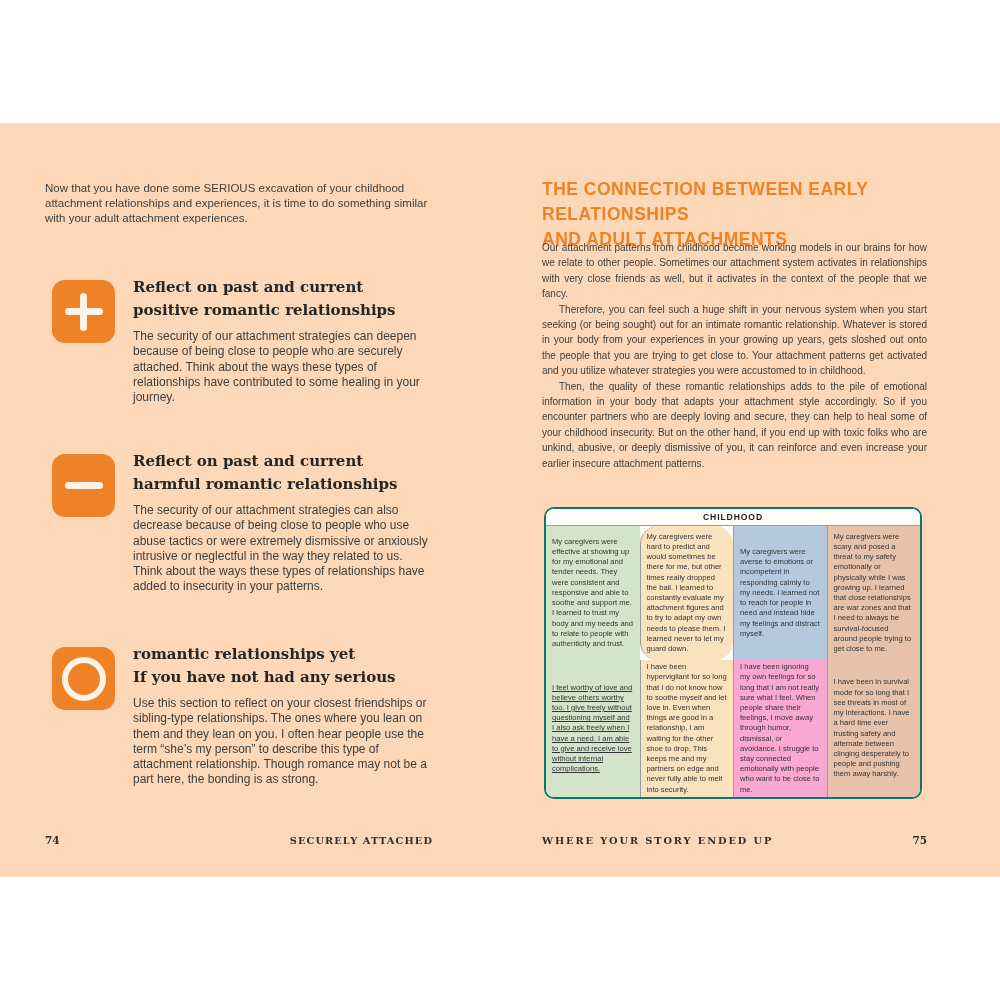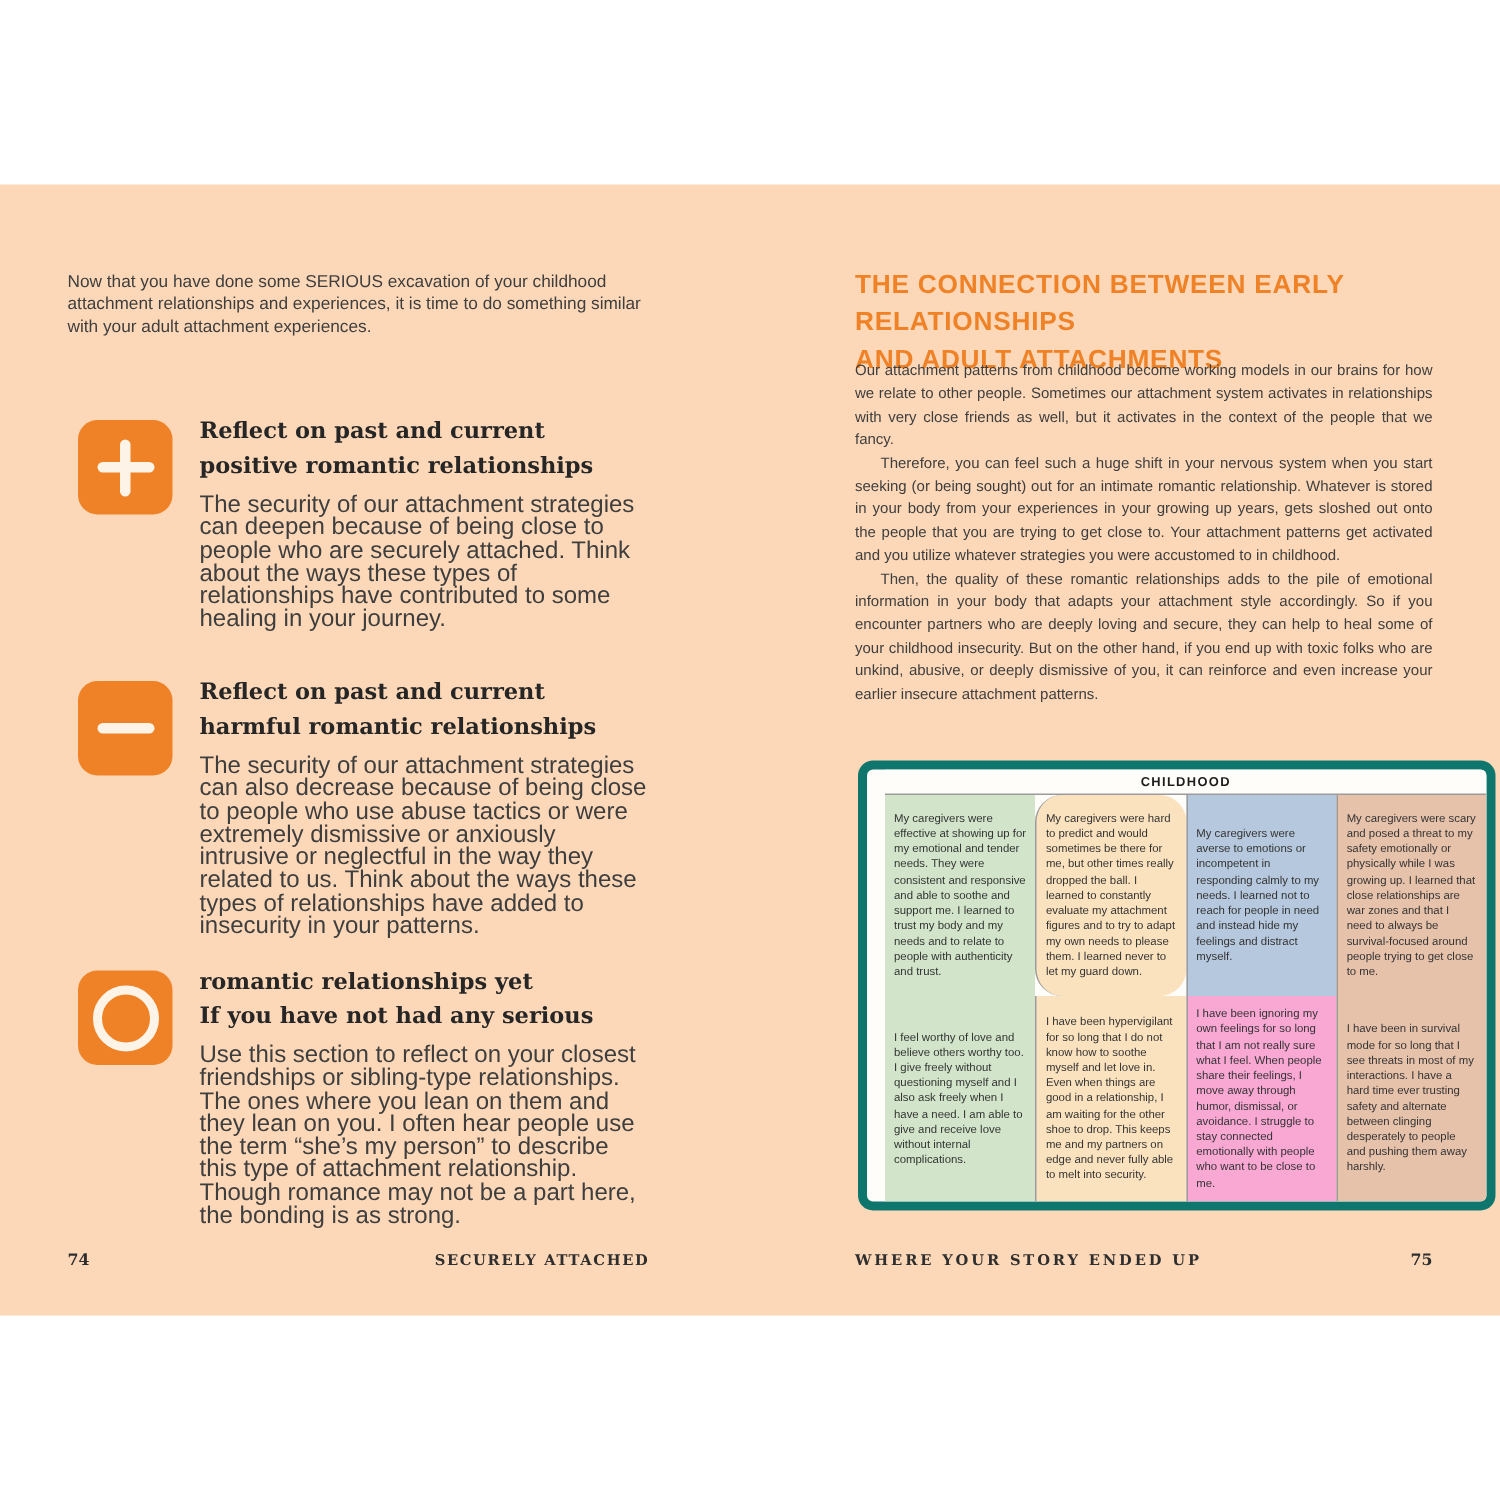--- a/index.html
+++ b/index.html
@@ -6,21 +6,21 @@
   * { box-sizing:border-box; }
   html,body { margin:0; padding:0; }
   body {
     width:1000px; height:1000px; background:#ffffff; position:relative;
     font-family:"Liberation Sans", sans-serif; color:var(--ink);
     -webkit-font-smoothing:antialiased;
   }
   .spread { position:absolute; left:0; top:123px; width:1000px; height:754px; background:var(--page-bg); }
   .page { position:absolute; top:0; height:100%; }
   .page-left  { left:45px;  width:388px; }
-  .page-right { left:570px; width:385px; }
+  .page-right { left:542px; width:385px; }
 
   
   .intro { position:absolute; top:58px; left:0; width:392px; margin:0;
            font-size:11.5px; line-height:15.2px; }
 
   .section { position:absolute; left:0; width:100%; }
   .section.s0 { top:153px; }
   .section.s1 { top:327px; }
   .section.s2 { top:520px; }
 
@@ -30,43 +30,43 @@
                  margin:-3.5px 0 0 -19px; background:#fdf3e7; border-radius:3.5px; }
   .glyph-bar-v { position:absolute; left:50%; top:50%; width:7px; height:38px;
                  margin:-19px 0 0 -3.5px; background:#fdf3e7; border-radius:3.5px; }
   .glyph-ring  { position:absolute; left:50%; top:50%; width:44px; height:44px;
                  margin:-22px 0 0 -22px; border:6px solid #fdf3e7; border-radius:50%; }
 
   .section-text { margin-left:88px; }
   .section-heading { margin:0 0 8px 0; font-family:"DejaVu Serif","Liberation Serif",serif;
                      font-weight:bold; font-size:15px; line-height:22.5px; color:var(--head-ink); }
   .section-heading span { display:block; }
-  .section-body { margin:0; width:300px; font-size:16px; line-height:15.3px; }
+  .section-body { margin:0; width:300px; font-size:12px; line-height:15.3px; }
 
   .footer { position:absolute; top:711px; left:0; width:100%;
             display:flex; justify-content:space-between; align-items:center;
             font-family:"DejaVu Serif","Liberation Serif",serif; font-weight:bold;
             font-size:10.5px; color:#2e2e2e; }
   .running-title { letter-spacing:1.1px; font-size:9.8px; }
   .running-title.wide { letter-spacing:1.9px; }
 
   
   .orange-title { position:absolute; top:54px; left:0; margin:0; width:100%;
                   font-size:17.5px; font-weight:800; letter-spacing:0.5px;
                   line-height:25px; color:var(--accent); }
   .orange-title span { display:block; }
 
   .rp-body { position:absolute; top:117px; left:0; width:385px;
              font-size:10px; line-height:15.4px; text-align:justify; }
   .rp-body p { margin:0; }
   .rp-body p.ind { text-indent:17px; }
 
-  .attach-table { position:absolute; top:384px; left:2px; width:425px;
-                  border:6px solid #0f766e; border-radius:10px; overflow:hidden;
-                  background:#fffdf9;padding-left:12px; }
+  .attach-table { position:absolute; top:384px; left:2px; width:378px;
+                  border:2px solid #0f766e; border-radius:10px; overflow:hidden;
+                  background:#fffdf9; }
   .band { height:17px; display:flex; align-items:center; justify-content:center;
           background:#fffdf9; font-weight:bold; font-size:8.6px; letter-spacing:0.9px;
           color:#1d1d1d; }
   .band.child { border-bottom:1px solid #9b9b9b; }
   .band.adult { border-top:1px solid #9b9b9b; border-bottom:1px solid #9b9b9b; }
   .cells { display:grid; grid-template-columns:repeat(4,1fr); }
   .cells.child { height:134px; }
   .cells.adult { height:137px; }
   .cell { display:flex; align-items:center; padding:5px 6px; overflow:hidden;
           font-size:7.6px; line-height:10.2px; color:#333333;
@@ -151,21 +151,21 @@
             <span>My caregivers were hard to predict and would sometimes be there for me, but other times really dropped the ball. I learned to constantly evaluate my attachment figures and to try to adapt my own needs to please them. I learned never to let my guard down.</span>
           </div>
         <div class="cell" style="background: rgb(182, 200, 221);">
             <span>My caregivers were averse to emotions or incompetent in responding calmly to my needs. I learned not to reach for people in need and instead hide my feelings and distract myself.</span>
           </div>
         <div class="cell" style="background: rgb(231, 194, 171); justify-content: center;">
             <span>My caregivers were scary and posed a threat to my safety emotionally or physically while I was growing up. I learned that close relationships are war zones and that I need to always be survival-focused around people trying to get close to me.</span>
           </div>
       </div>
       <div class="cells adult">
-        <div class="cell" style="background: rgb(210, 229, 202);">
+        <div class="cell" style="background: rgb(210, 229, 202); text-decoration: underline;">
             <span>I feel worthy of love and believe others worthy too. I give freely without questioning myself and I also ask freely when I have a need. I am able to give and receive love without internal complications.</span>
           </div>
         <div class="cell" style="background: rgb(251, 226, 190);">
             <span>I have been hypervigilant for so long that I do not know how to soothe myself and let love in. Even when things are good in a relationship, I am waiting for the other shoe to drop. This keeps me and my partners on edge and never fully able to melt into security.</span>
           </div>
         <div class="cell" style="background: #f9a8d4;">
             <span>I have been ignoring my own feelings for so long that I am not really sure what I feel. When people share their feelings, I move away through humor, dismissal, or avoidance. I struggle to stay connected emotionally with people who want to be close to me.</span>
           </div>
         <div class="cell" style="background: rgb(231, 194, 171);">
             <span>I have been in survival mode for so long that I see threats in most of my interactions. I have a hard time ever trusting safety and alternate between clinging desperately to people and pushing them away harshly.</span>

